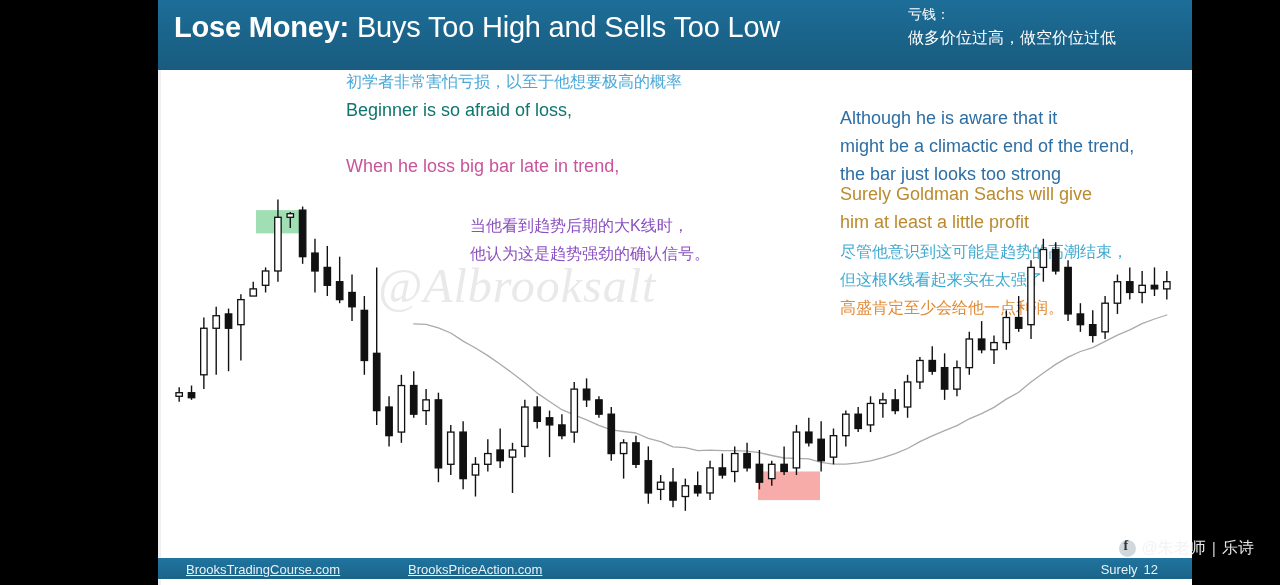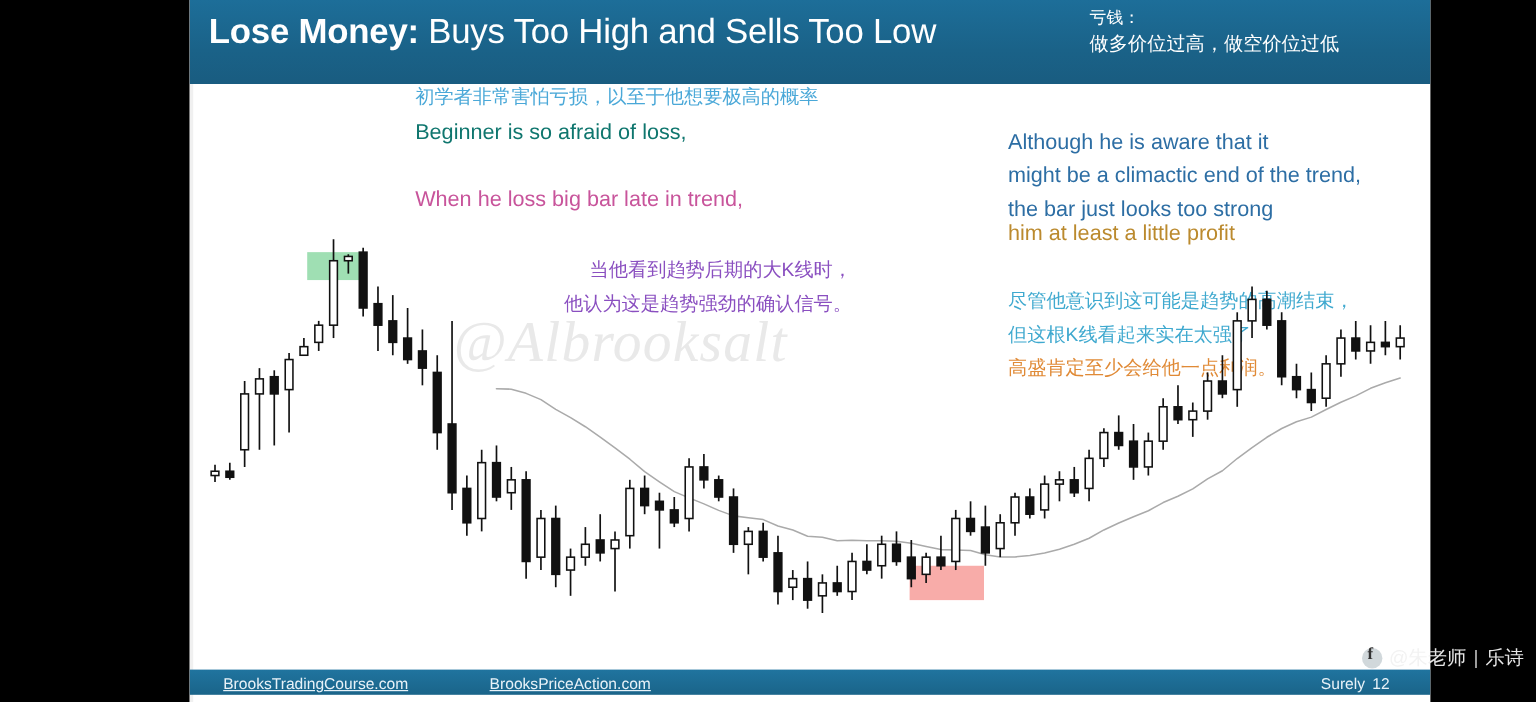--- a/index.html
+++ b/index.html
@@ -78,21 +78,21 @@
     position: absolute;
     white-space: nowrap;
     font-size: 18px;
     line-height: 28px;
   }
   .tb .cn { font-size: 16px; }
   .blue   { color: #0f766e; }
   .blue2  { color: #2d6ea4; }
   .cyan   { color: #4aa8d8; }
   .magenta{ color: #c8549b; }
-  .purple { color: #8a4fc0; text-align: right; }
+  .purple { color: #8a4fc0; }
   .orange2{ color: #e08a36; }
   .teal   { color: #3fa9cf; }
   .gold   { color: #bb8a2e; }
 
   #txt-left-top   { left: 188px; top: 68px; }
   #txt-left-mid   { left: 188px; top: 152px; }
   #txt-left-cn    { left: 312px; top: 212px; }
   #txt-right-top  { left: 682px; top: 92px; margin-top: 12px; }
   #txt-right-mid  { left: 682px; top: 180px; }
   #txt-right-cn   { left: 682px; top: 238px; }
@@ -145,21 +145,21 @@
     top: 4px;
     color: #e8f2f8;
     font-size: 13px;
     white-space: nowrap;
   }
   #foot-slide .num { margin-left: 6px; }
 
   
   .br-watermark {
     position: absolute;
-    right: 10px;
+    right: 26px;
     top: 538px;
     display: flex;
     align-items: center;
     gap: 6px;
     color: #f2f2f2;
     font-size: 16px;
     white-space: nowrap;
     opacity: 0.95;
   }
   .br-watermark .wm-icon {
@@ -212,20 +212,21 @@
       <div class="cn purple">他认为这是趋势强劲的确认信号。</div>
     </div>
 
     <div class="tb" id="txt-right-top">
       <div class="blue2">Although he is aware that it</div>
       <div class="blue2">might be a climactic end of the trend,</div>
       <div class="blue2">the bar just looks too strong</div>
     </div>
 
     <div class="tb" id="txt-right-mid">
+      <div class="gold">Surely Goldman Sachs will give</div>
       <div class="gold">him at least a little profit</div>
     </div>
 
     <div class="tb" id="txt-right-cn">
       <div class="cn teal">尽管他意识到这可能是趋势的高潮结束，</div>
       <div class="cn teal">但这根K线看起来实在太强了</div>
       <div class="cn orange2">高盛肯定至少会给他一点利润。</div>
     </div>
 
     <div class="watermark">@Albrooksalt</div>

